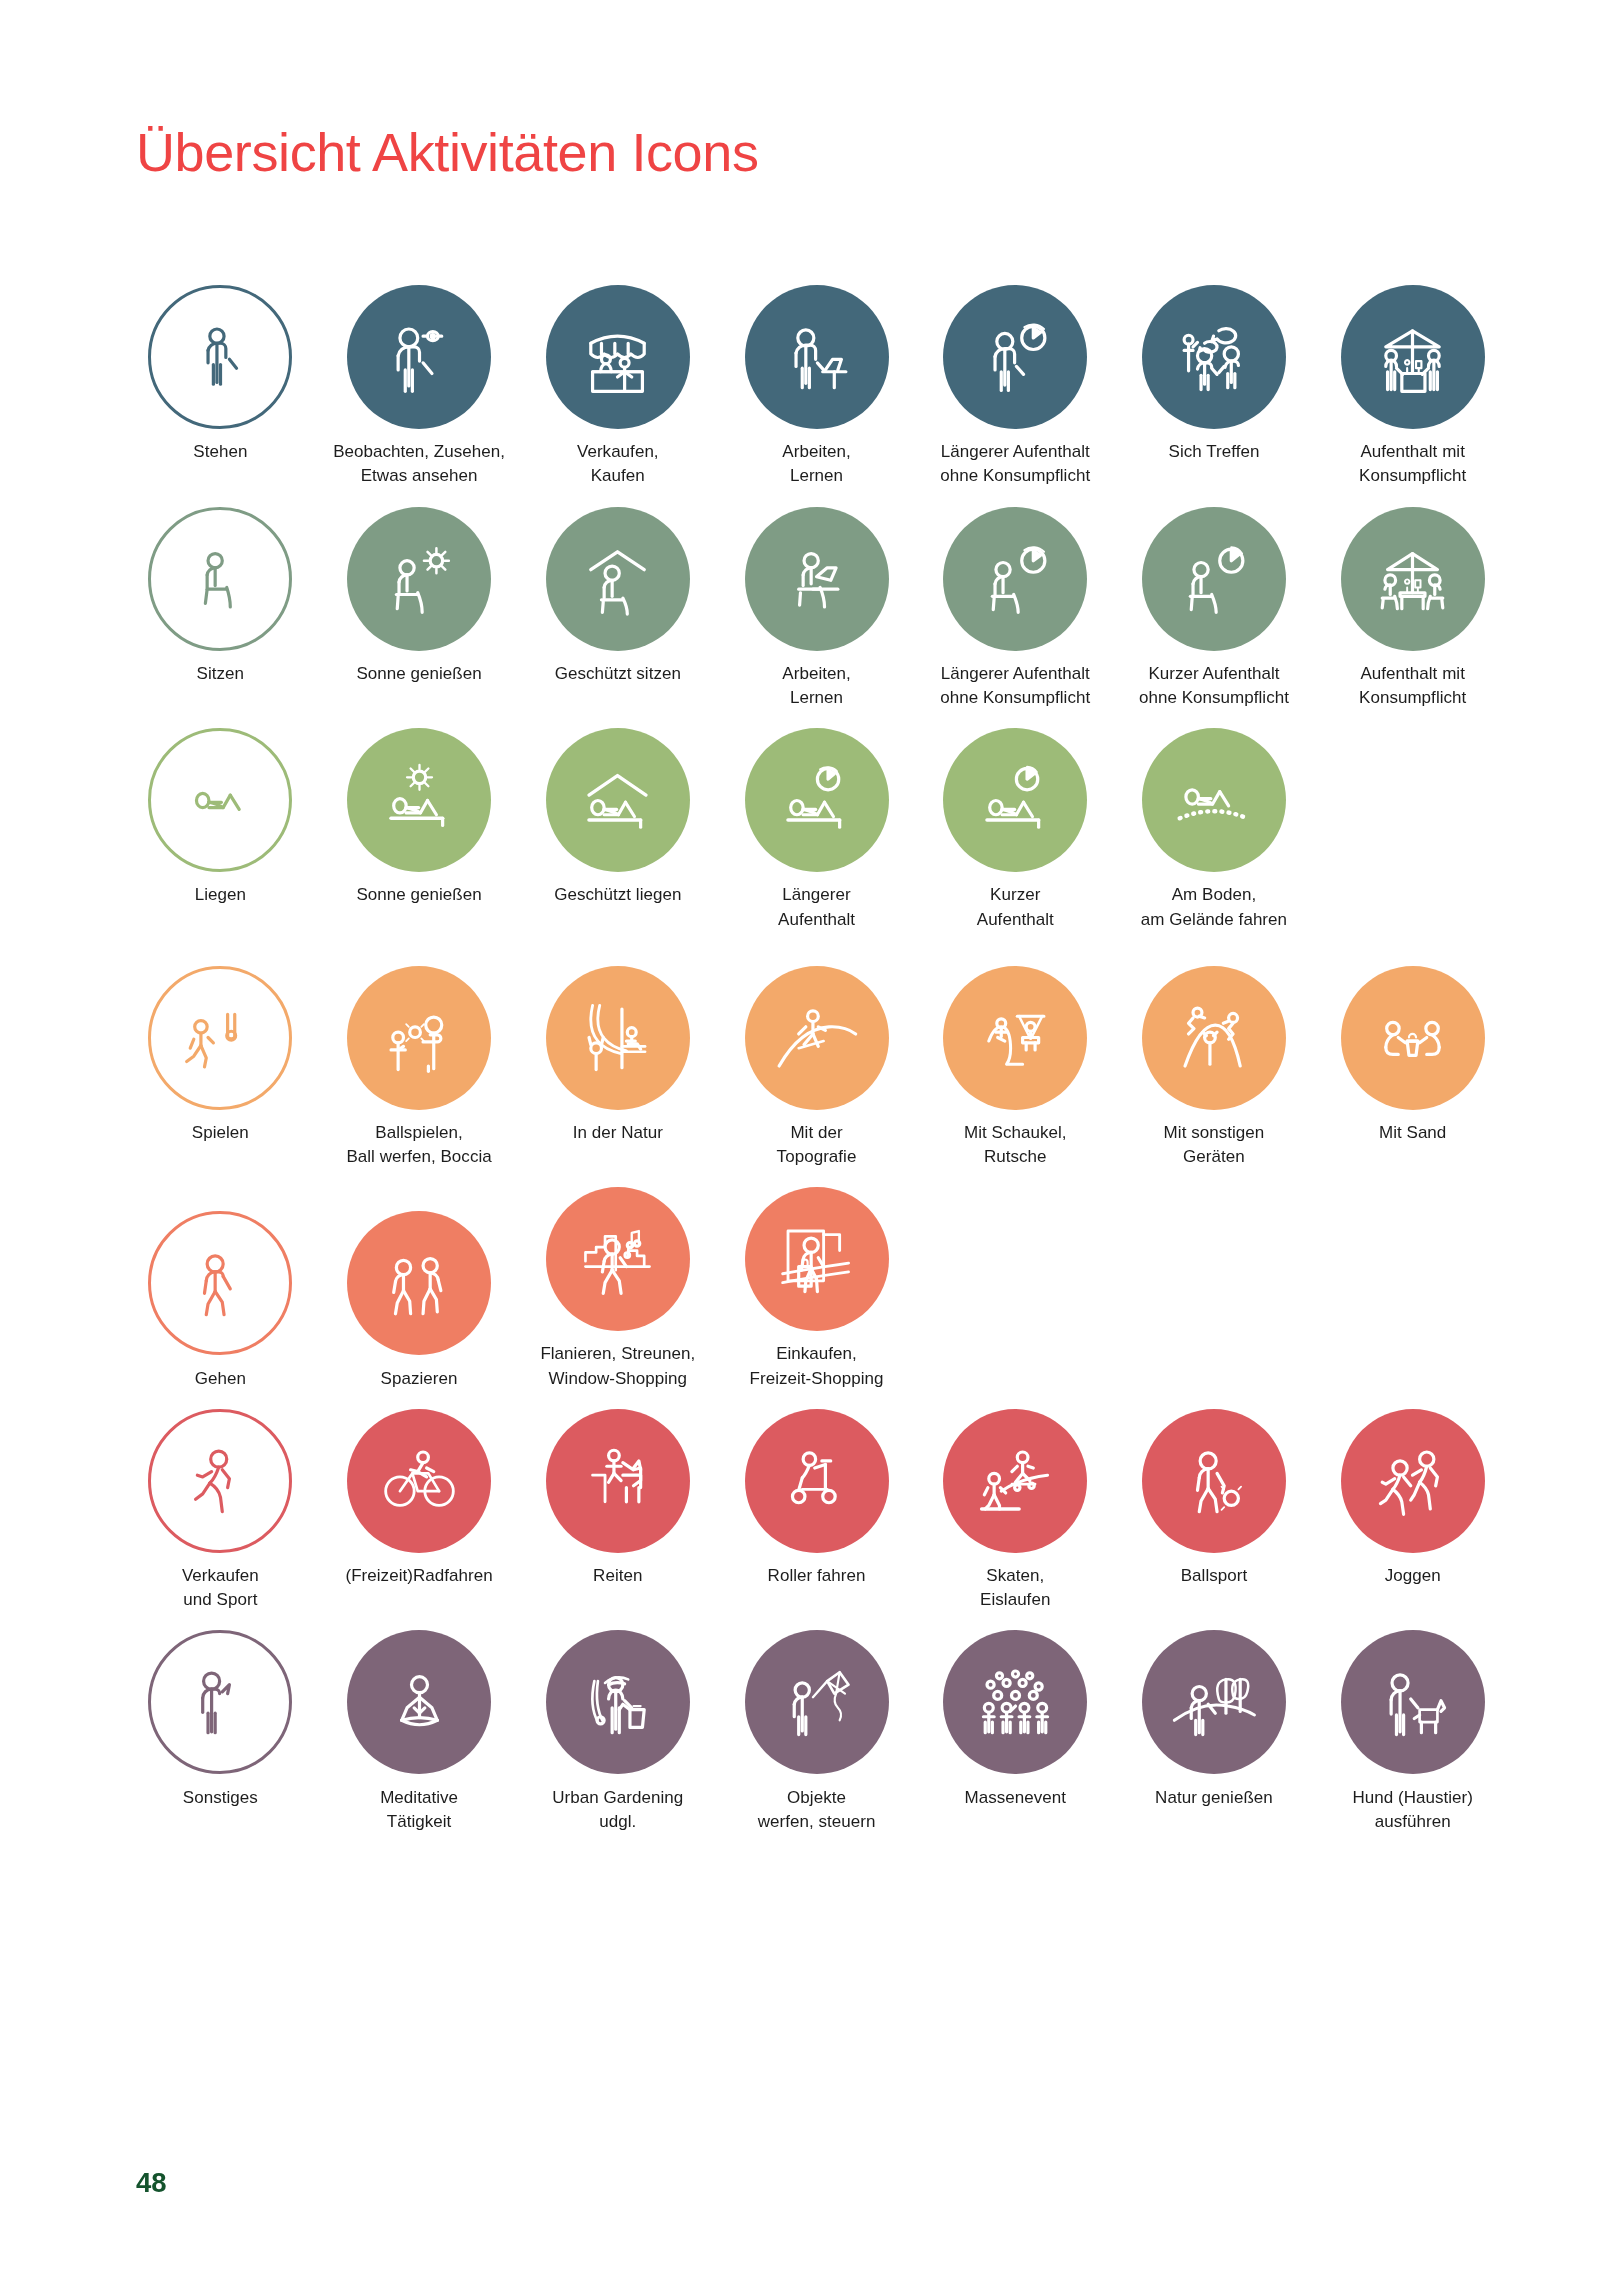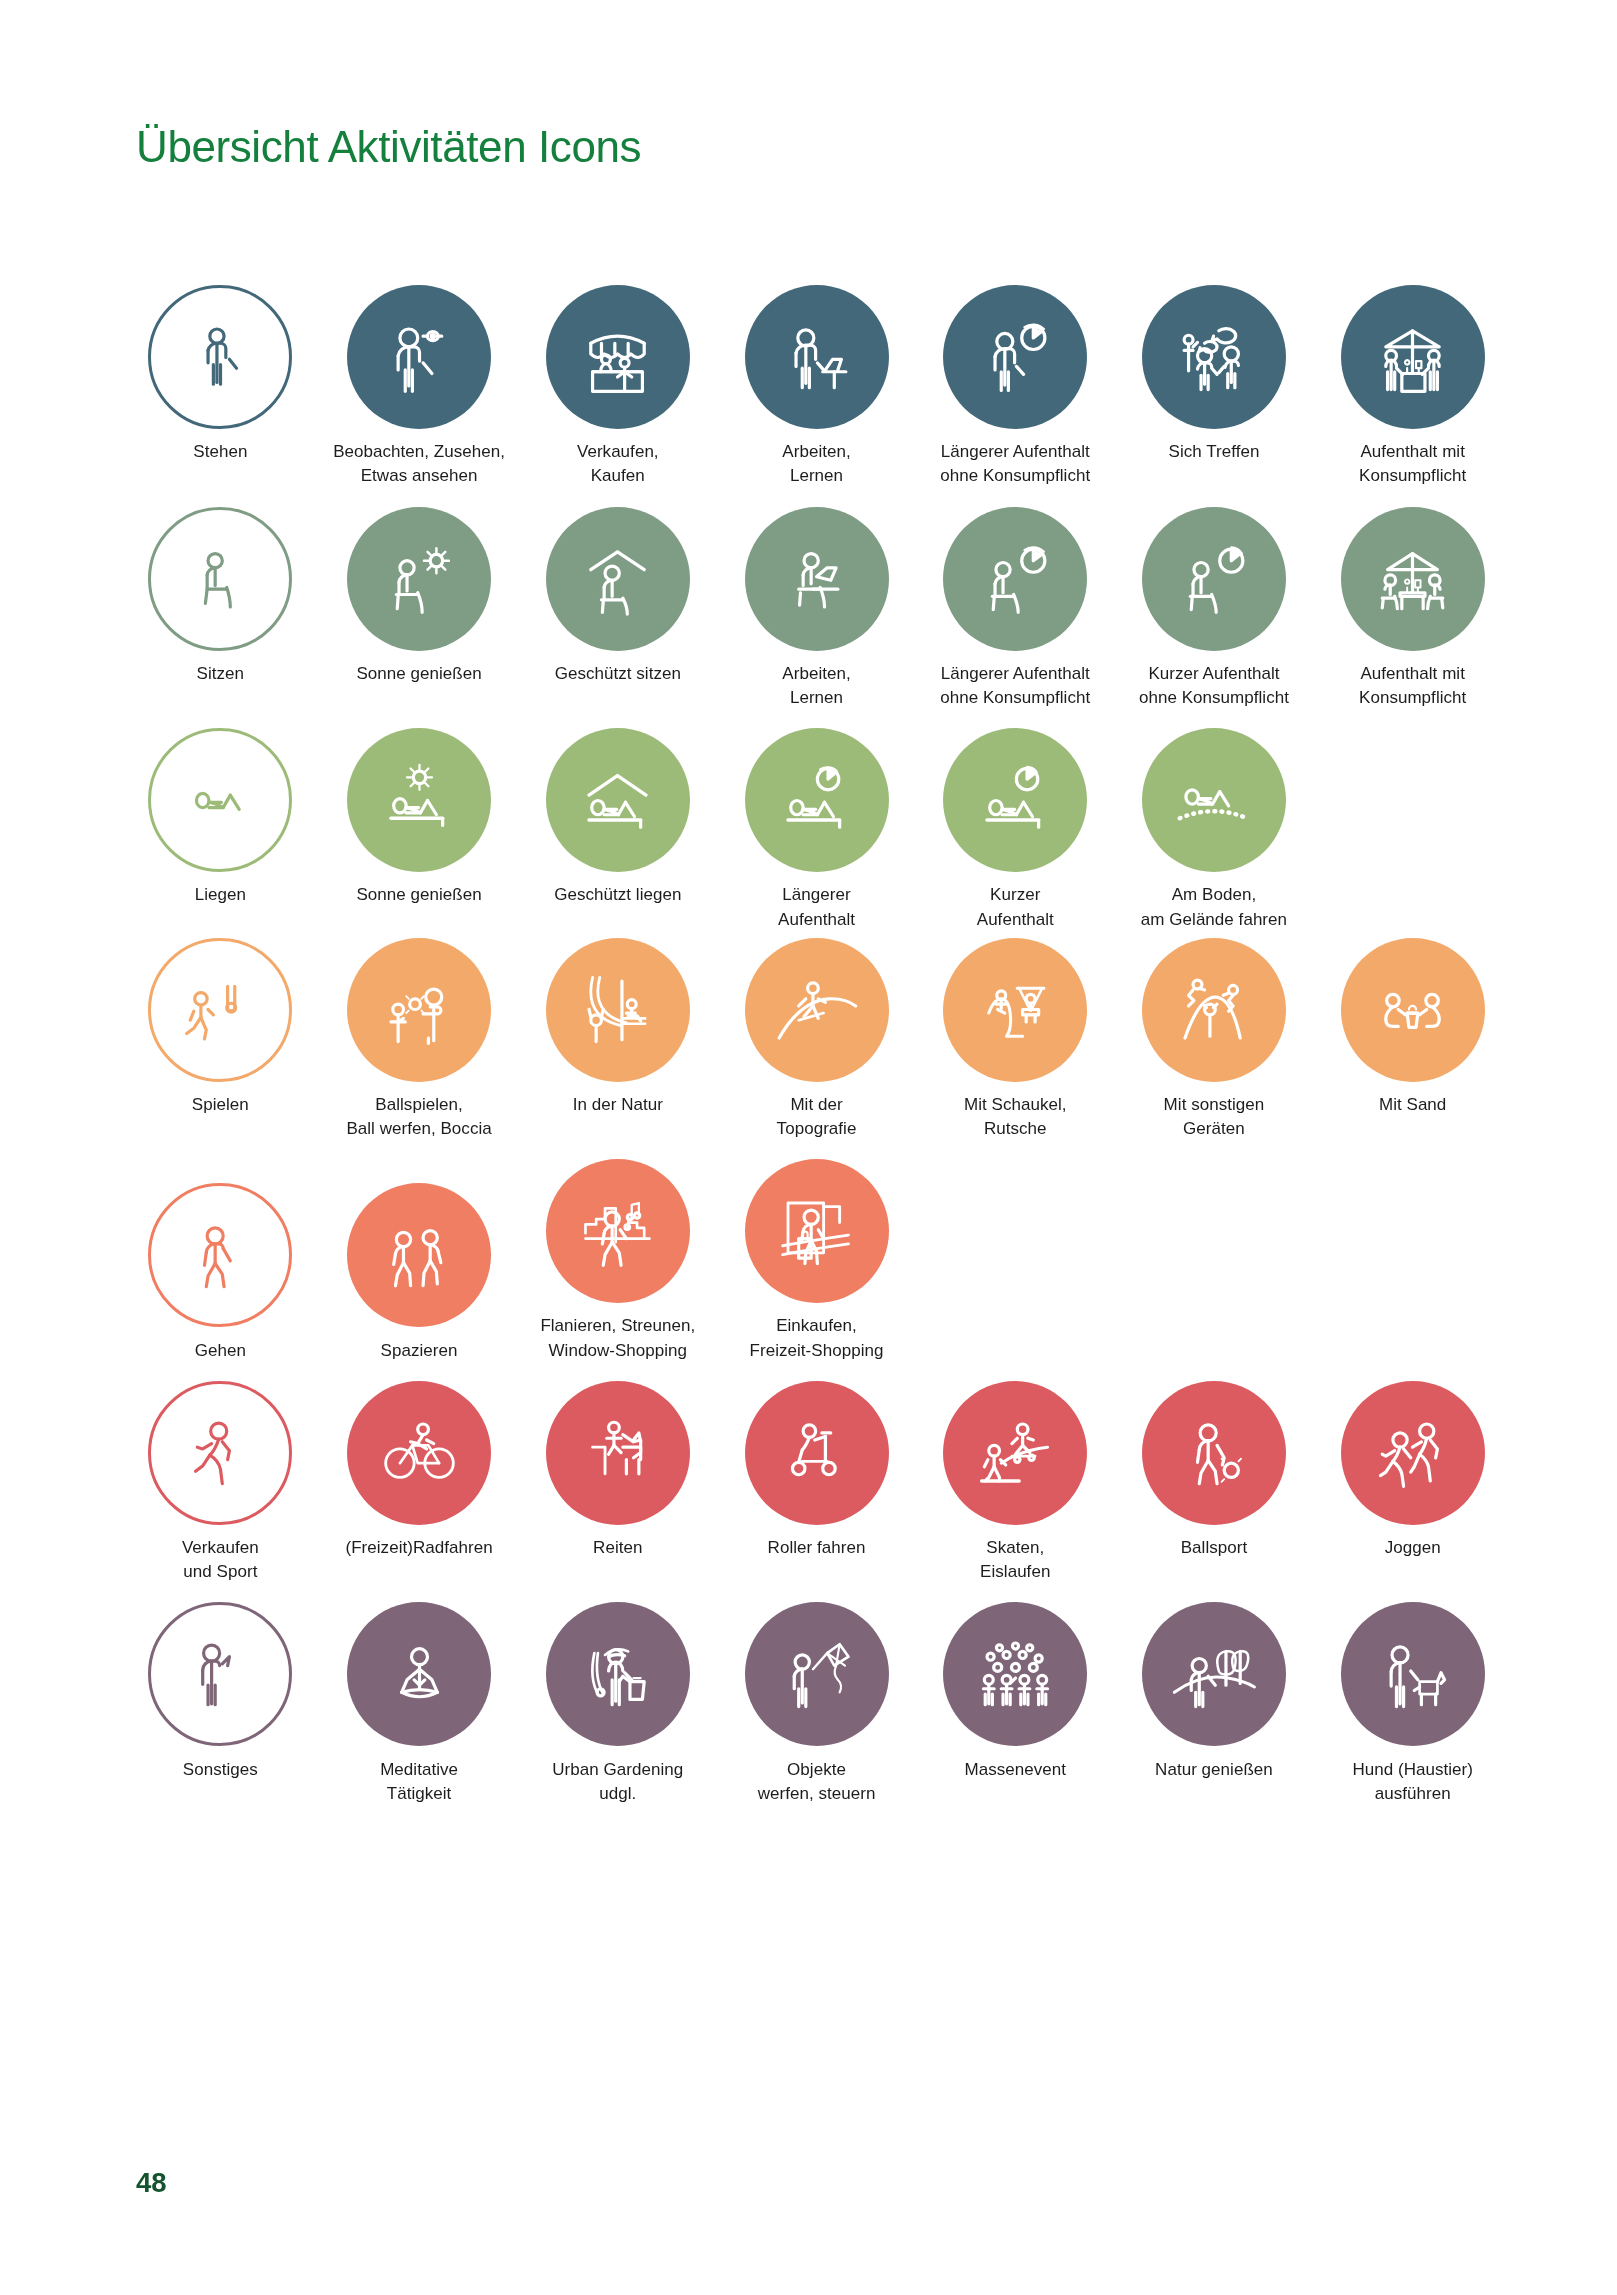--- a/index.html
+++ b/index.html
@@ -11,24 +11,24 @@
   body {
     font-family: "Liberation Sans", sans-serif;
     color: #1a1a1a;
     position: relative;
     overflow: hidden;
   }
   .page-title {
     position: absolute;
     left: 136px;
     top: 125px;
-    font-size: 44px;
+    font-size: 54px;
     font-weight: 400;
     letter-spacing: -0.4px;
-    color: #15803d;
+    color: #ef4444;
     line-height: 1.0;
     white-space: nowrap;
   }
   .grid {
     position: absolute;
     left: 121px;
     top: 285px;
     width: 1391px;
   }
   .row {
@@ -327,21 +327,21 @@
     <path d="M70 72 h14"></path>
             <path d="M70 70 q-3 8 -3 14"></path>
             <path d="M83 74 l1 9"></path>
     <path d="M44 60 v6 M44 56 a2.5 2.5 0 1 1 0.1 0" stroke-width="2.2"></path>
     <path d="M56 60 v6 M53 52 h6 v8 h-6 z" stroke-width="2.2"></path>
           </svg>
         </div>
         <div class="label"><span>Aufenthalt mit</span><span class="l2">Konsumpflicht</span></div>
       </div>
     </div>
-    <div class="row" style="margin-bottom: 6px;">
+    <div class="row" style="margin-bottom: 34px;">
       <div class="cell">
         <div class="badge outline" style="border: 3.6px solid rgb(157, 187, 120); background: rgb(255, 255, 255);">
           <svg width="89" height="89" viewBox="0 0 100 100" fill="none" stroke="#9dbb78" stroke-width="3.6" stroke-linecap="round" stroke-linejoin="round">
     <ellipse cx="30" cy="50" rx="7" ry="8"></ellipse>
     <path d="M37 52 h14"></path>
     <path d="M37 58 h16 l8 -14"></path>
     <path d="M61 44 l10 16"></path>
     <path d="M37 52 q10 2 16 6"></path>
           </svg>
         </div>

